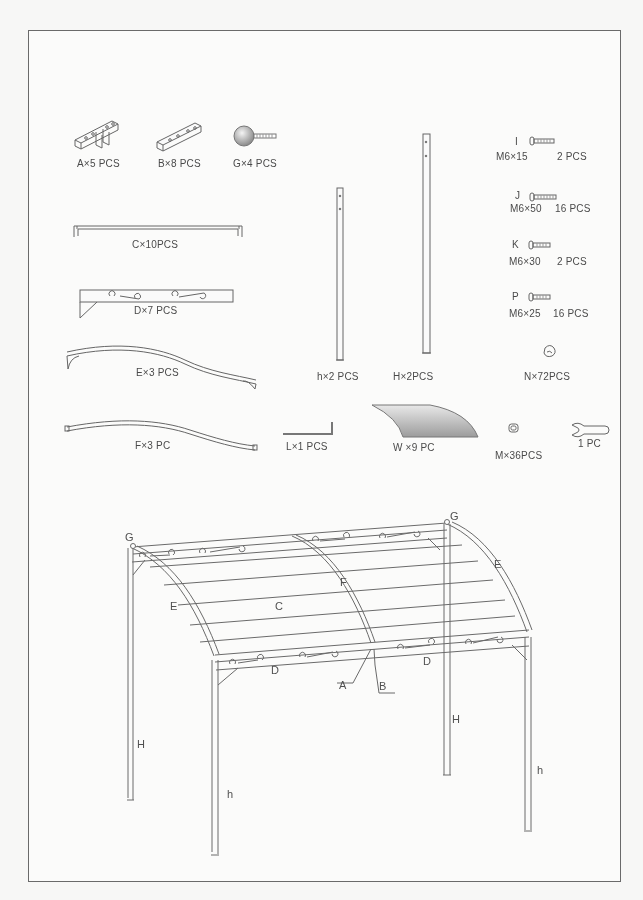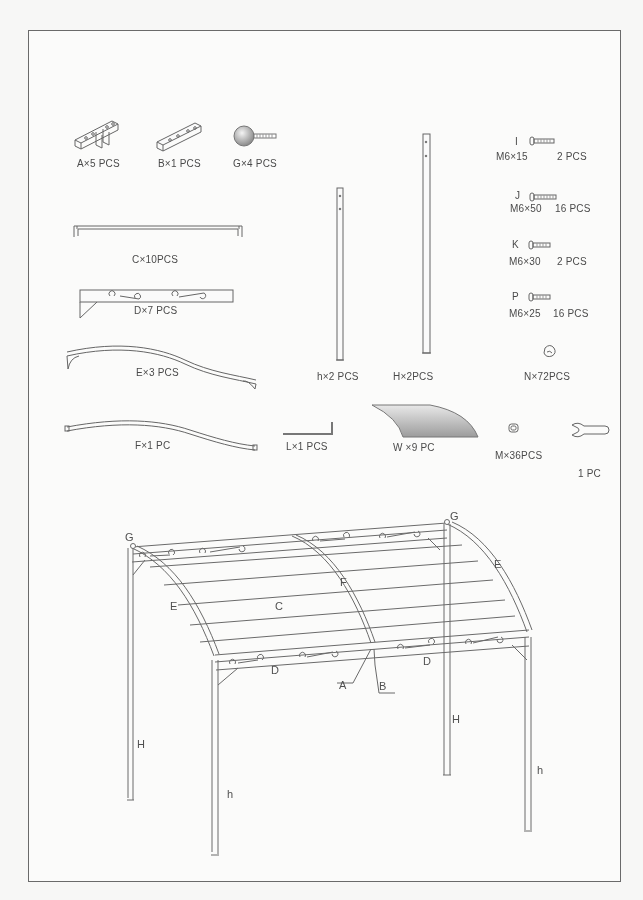--- a/index.html
+++ b/index.html
@@ -201,33 +201,33 @@
       <circle cx="447" cy="522" r="2.5" fill="#fff"></circle>
 
       <path d="M337 683 L353 683 L371 649"></path>
       <path d="M379 693 L375 665 L374 649"></path>
       <path d="M379 693 L395 693"></path>
     </g>
   </g>
 </svg>
 
 <div class="lbl" style="left:77px;top:158px">A×5 PCS</div>
-<div class="lbl" style="left:158px;top:158px">B×1 PCS</div>
+<div class="lbl" style="left:158px;top:158px">B×8 PCS</div>
 <div class="lbl" style="left:233px;top:158px">G×4 PCS</div>
-<div class="lbl" style="left:132px;top:254px">C×10PCS</div>
+<div class="lbl" style="left:132px;top:239px">C×10PCS</div>
 <div class="lbl" style="left:134px;top:305px">D×7 PCS</div>
 <div class="lbl" style="left:136px;top:367px">E×3 PCS</div>
-<div class="lbl" style="left:135px;top:440px">F×1 PC</div>
+<div class="lbl" style="left:135px;top:440px">F×3 PC</div>
 <div class="lbl" style="left:317px;top:371px">h×2 PCS</div>
 <div class="lbl" style="left:393px;top:371px">H×2PCS</div>
 <div class="lbl" style="left:286px;top:441px">L×1 PCS</div>
 <div class="lbl" style="left:393px;top:442px">W ×9 PC</div>
 <div class="lbl" style="left:495px;top:450px">M×36PCS</div>
 <div class="lbl" style="left:524px;top:371px">N×72PCS</div>
-<div class="lbl" style="left:578px;top:468px">1 PC</div>
+<div class="lbl" style="left:578px;top:438px">1 PC</div>
 
 <div class="lbl" style="left:515px;top:136px">I</div>
 <div class="lbl" style="left:496px;top:151px">M6×15</div>
 <div class="lbl" style="left:557px;top:151px">2 PCS</div>
 
 <div class="lbl" style="left:515px;top:190px">J</div>
 <div class="lbl" style="left:510px;top:203px">M6×50</div>
 <div class="lbl" style="left:555px;top:203px">16 PCS</div>
 
 <div class="lbl" style="left:512px;top:239px">K</div>

